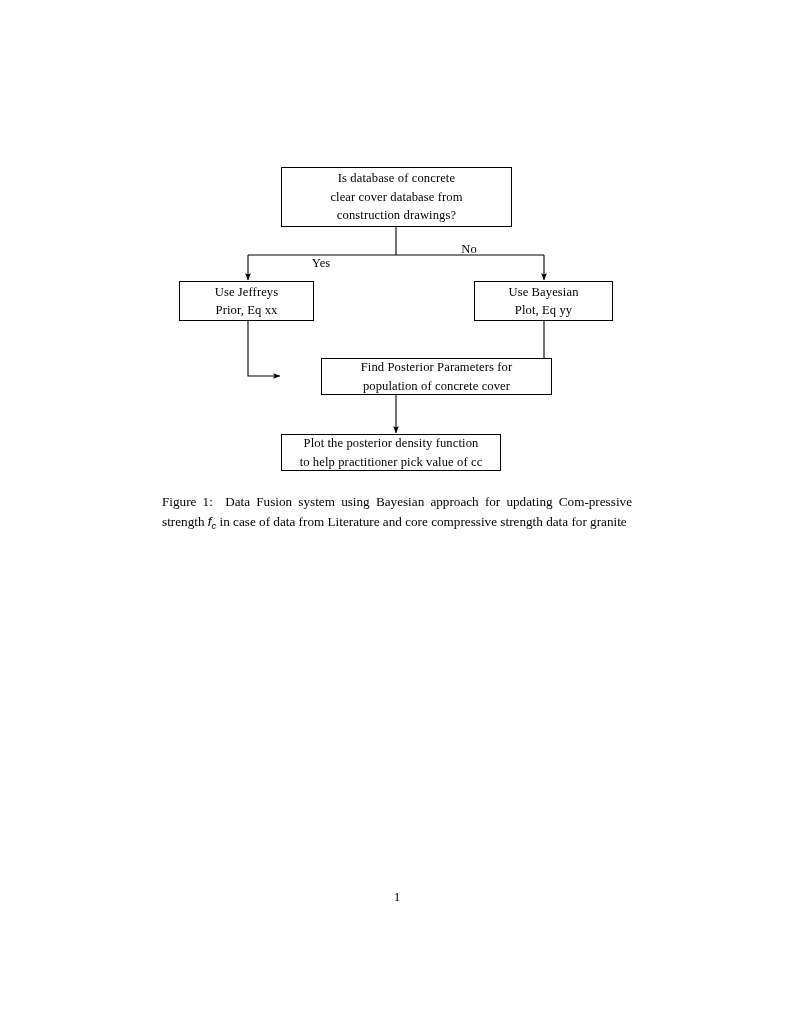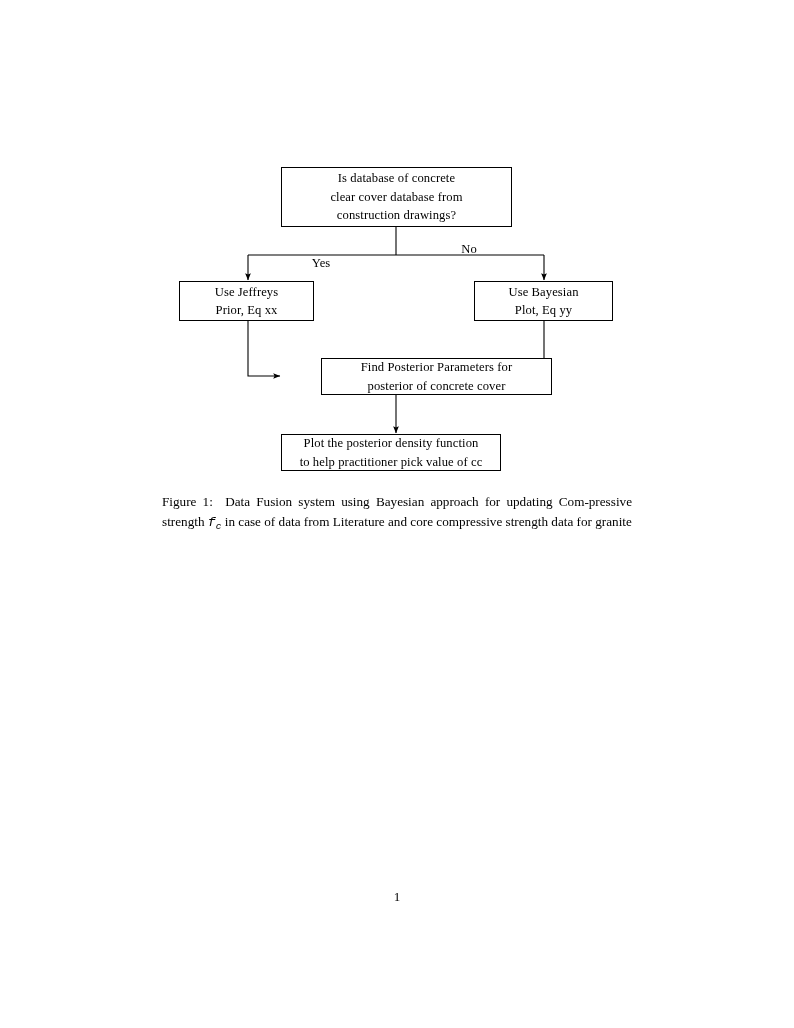--- a/index.html
+++ b/index.html
@@ -80,21 +80,21 @@
     top: 492px;
     width: 470px;
     font-size: 13.2px;
     line-height: 19.6px;
     text-align: justify;
     text-justify: inter-word;
     hyphens: manual;
   }
   .caption .math {
     font-style: italic;
-    font-family: Liberation Mono, monospace;
+    font-family: Liberation Sans, sans-serif;
   }
   .caption .math sub {
     font-size: 0.72em;
     font-style: italic;
     vertical-align: -0.28em;
   }
 
   
   .folio {
     position: absolute;
@@ -146,21 +146,21 @@
       <span class="ln">Prior, Eq xx</span>
     </div>
 
     <div class="node" id="node-conjugate">
       <span class="ln">Use Bayesian</span>
       <span class="ln">Plot, Eq yy</span>
     </div>
 
     <div class="node" id="node-posterior">
       <span class="ln">Find Posterior Parameters for</span>
-      <span class="ln">posterior of concrete cover</span>
+      <span class="ln">population of concrete cover</span>
     </div>
 
     <div class="node" id="node-plot">
       <span class="ln">Plot the posterior density function</span>
       <span class="ln">to help practitioner pick value of cc</span>
     </div>
 
     <div class="edge-label" id="label-yes">Yes</div>
     <div class="edge-label" id="label-no">No</div>
 

